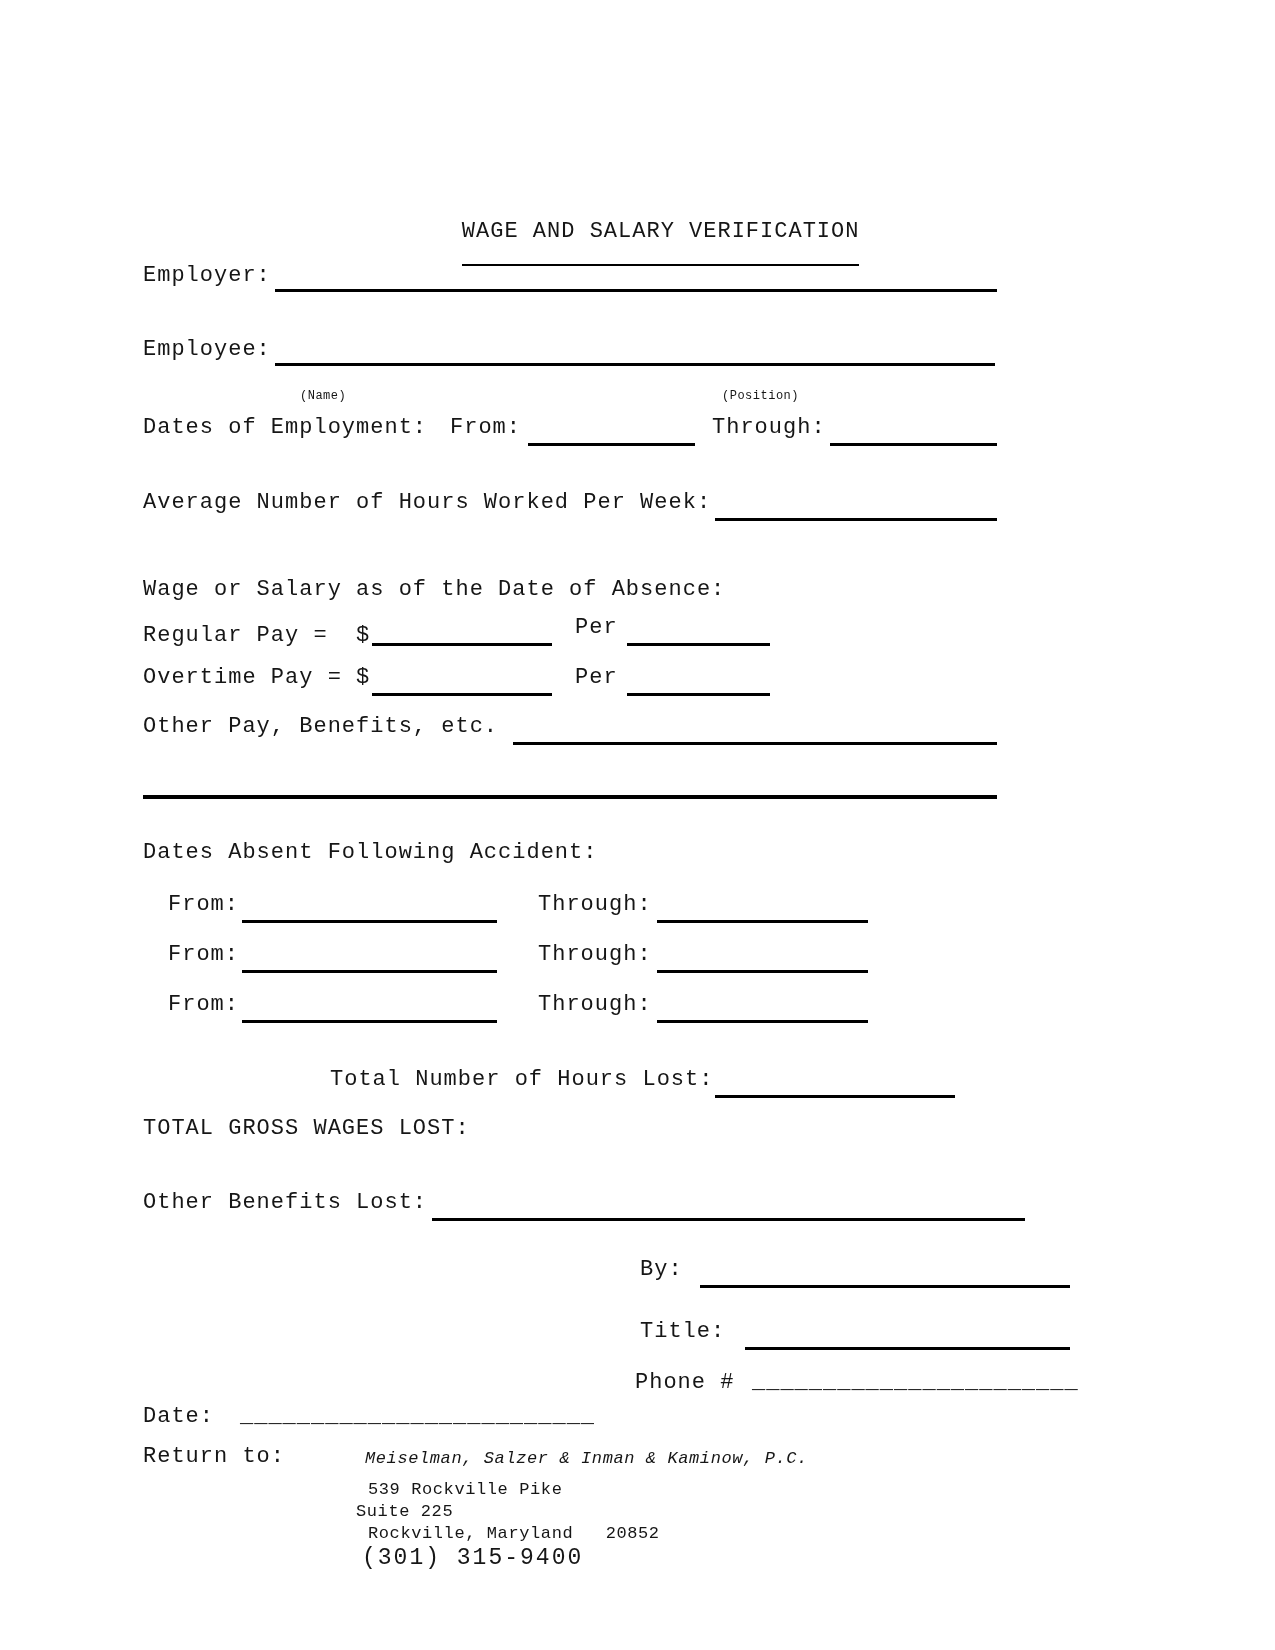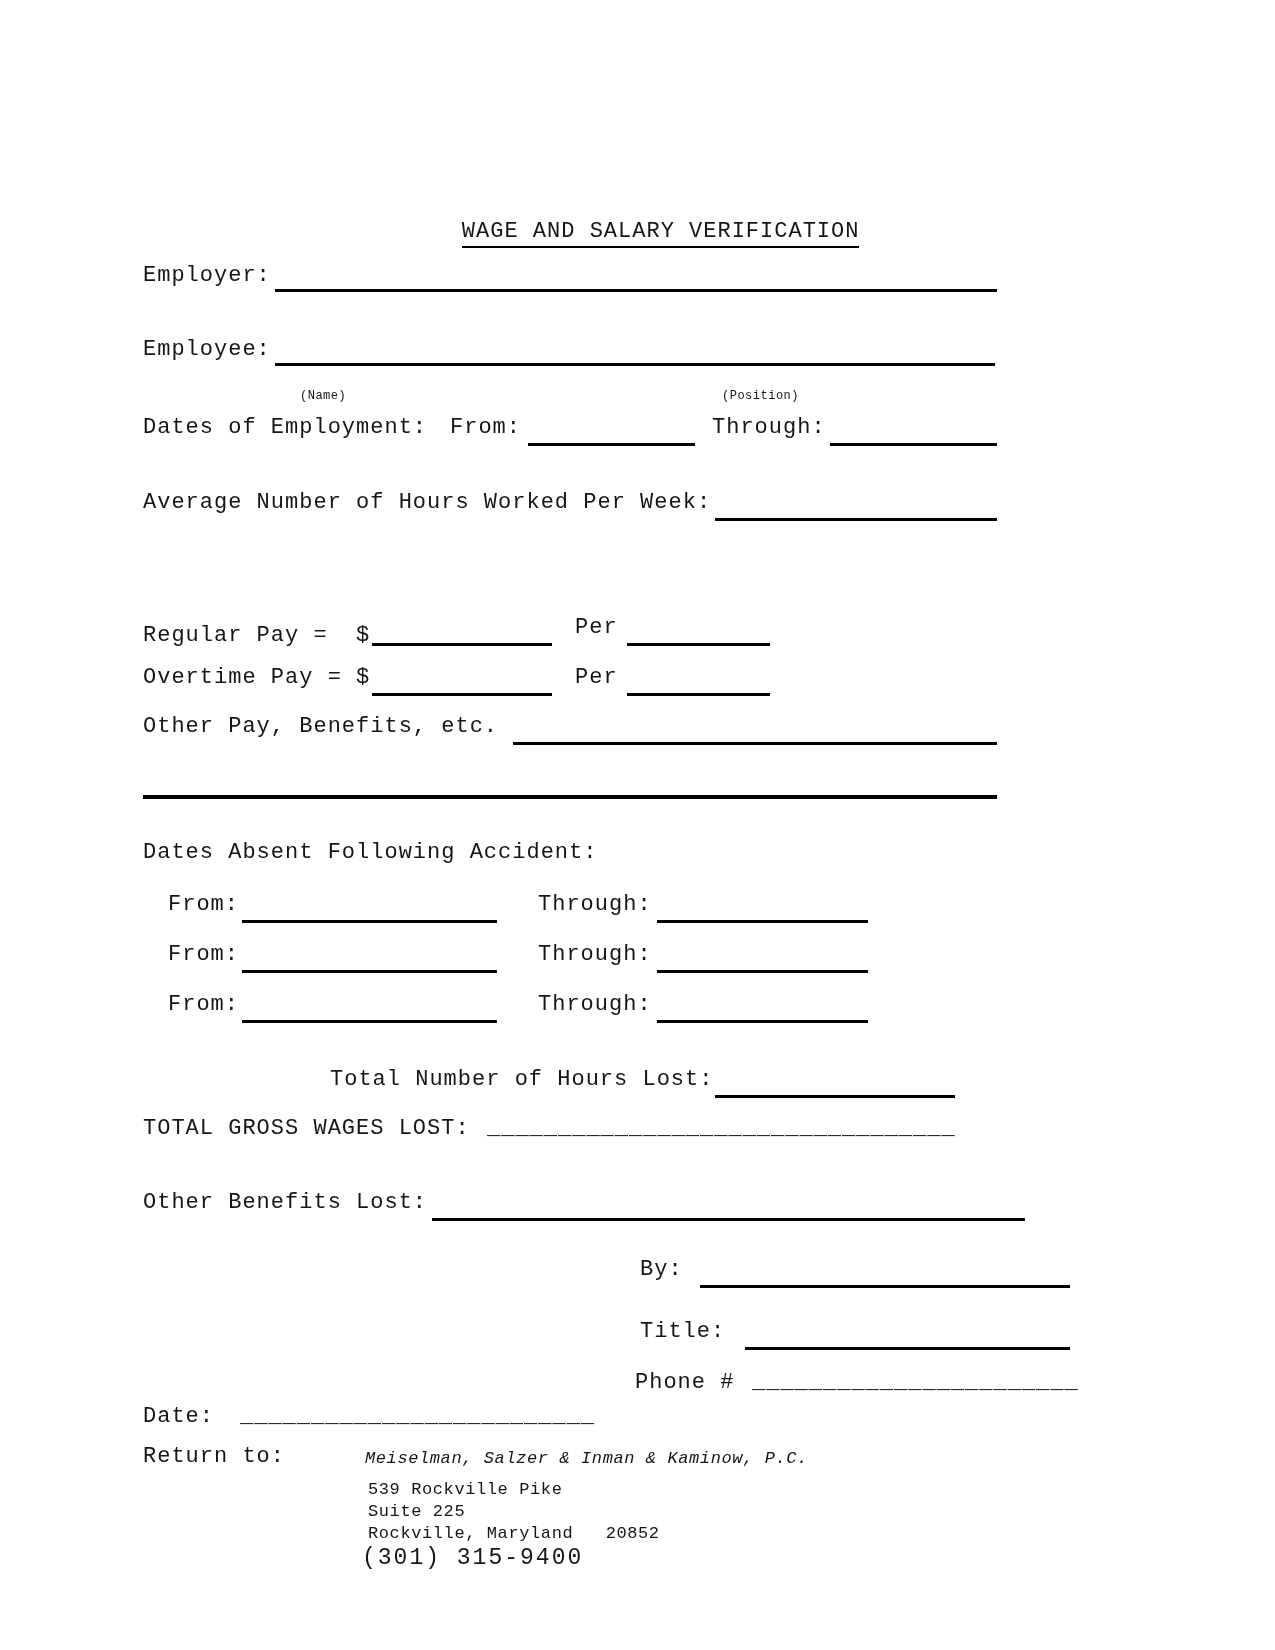--- a/index.html
+++ b/index.html
@@ -17,21 +17,21 @@
     font-size:22px;
     letter-spacing:1px;
     white-space:pre;
     line-height:1;
   }
   .small { font-size:12px; letter-spacing:0.5px; }
   .addr  { font-size:17px; letter-spacing:0.6px; }
   .big   { font-size:23px; letter-spacing:2px; }
   .title-text {
     border-bottom:2px solid #000;
-    padding-bottom:2px;
+    padding-bottom:20px;
   }
   .bar {
     position:absolute;
     background:#000;
     height:3px;
   }
   .rule { height:4px; }
   .us { letter-spacing:1px; }
 </style>
 </head>
@@ -54,20 +54,21 @@
 
   <div class="t" style="left:143px; top:417px;">Dates of Employment:</div>
   <div class="t" style="left:450px; top:417px;">From:</div>
   <div class="bar" style="left:528px; top:443px; width:167px;"></div>
   <div class="t" style="left:712px; top:417px;">Through:</div>
   <div class="bar" style="left:830px; top:443px; width:167px;"></div>
 
   <div class="t" style="left:143px; top:492px;">Average Number of Hours Worked Per Week:</div>
   <div class="bar" style="left:715px; top:518px; width:282px;"></div>
 
+  <div class="t" style="left:143px; top:579px;">Wage or Salary as of the Date of Absence:</div>
 
   <div class="t" style="left:143px; top:617px;margin-top:8px;">Regular Pay =  $</div>
   <div class="bar" style="left:372px; top:643px; width:180px;"></div>
   <div class="t" style="left:575px; top:617px;">Per</div>
   <div class="bar" style="left:627px; top:643px; width:143px;"></div>
 
   <div class="t" style="left:143px; top:667px;">Overtime Pay = $</div>
   <div class="bar" style="left:372px; top:693px; width:180px;"></div>
   <div class="t" style="left:575px; top:667px;">Per</div>
   <div class="bar" style="left:627px; top:693px; width:143px;"></div>
@@ -91,37 +92,36 @@
 
   <div class="t" style="left:168px; top:994px;">From:</div>
   <div class="bar" style="left:242px; top:1020px; width:255px;"></div>
   <div class="t" style="left:538px; top:994px;">Through:</div>
   <div class="bar" style="left:657px; top:1020px; width:211px;"></div>
 
   <div class="t" style="left:330px; top:1069px;">Total Number of Hours Lost:</div>
   <div class="bar" style="left:715px; top:1095px; width:240px;"></div>
 
   <div class="t" style="left:143px; top:1118px;">TOTAL GROSS WAGES LOST:</div>
-  <div class="t us" style="left:487px; top:1118px;">_________________________________</div>
 
   <div class="t" style="left:143px; top:1192px;">Other Benefits Lost:</div>
   <div class="bar" style="left:432px; top:1218px; width:593px;"></div>
 
   <div class="t" style="left:640px; top:1259px;">By:</div>
   <div class="bar" style="left:700px; top:1285px; width:370px;"></div>
 
   <div class="t" style="left:640px; top:1321px;">Title:</div>
   <div class="bar" style="left:745px; top:1347px; width:325px;"></div>
 
   <div class="t" style="left:635px; top:1372px;">Phone #</div>
   <div class="t us" style="left:752px; top:1372px;">_______________________</div>
 
   <div class="t" style="left:143px; top:1406px;">Date:</div>
   <div class="t us" style="left:240px; top:1406px;">_________________________</div>
 
   <div class="t" style="left:143px; top:1446px;">Return to:</div>
   <div class="t addr" style="left:365px; top:1450px;font-style:italic;">Meiselman, Salzer &amp; Inman &amp; Kaminow, P.C.</div>
   <div class="t addr" style="left:368px; top:1481px;">539 Rockville Pike</div>
-  <div class="t addr" style="left:368px; top:1503px;">Suite 225</div>
+  <div class="t addr" style="left:356px; top:1503px;">Suite 225</div>
   <div class="t addr" style="left:368px; top:1525px;">Rockville, Maryland   20852</div>
   <div class="t big" style="left:362px; top:1547px;">(301) 315-9400</div>
 
 </div>
 
 </body></html>

